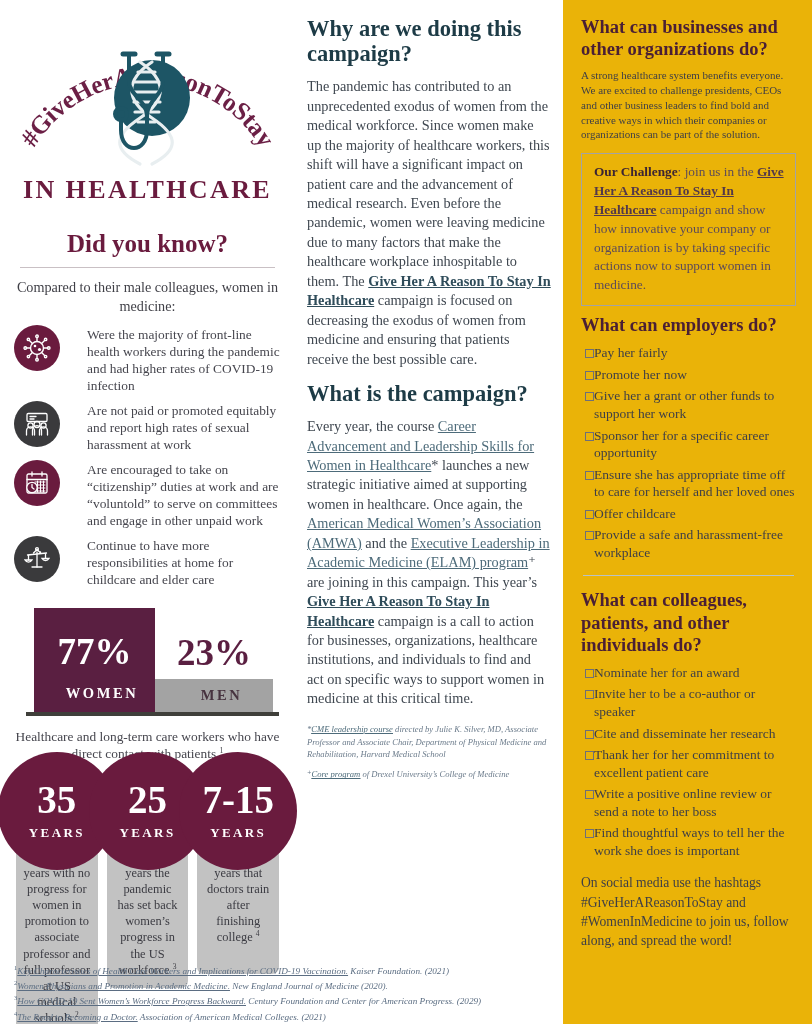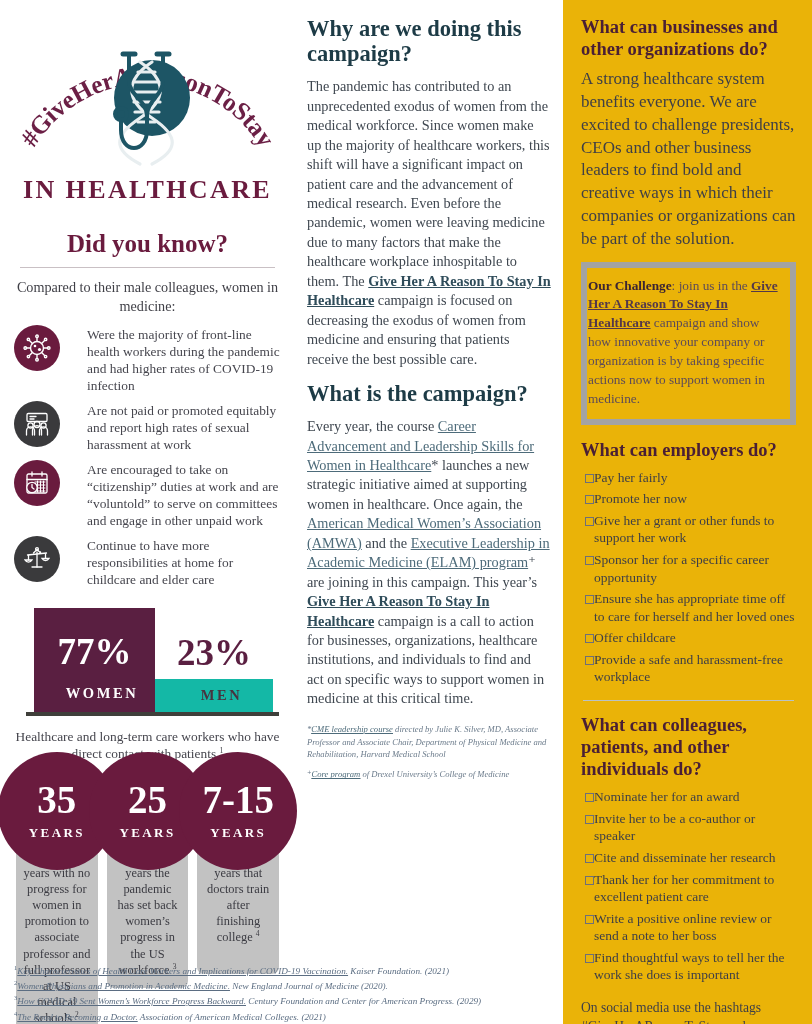--- a/index.html
+++ b/index.html
@@ -37,21 +37,21 @@
   .fact-ico { flex: 0 0 auto; width: 46px; height: 46px; border-radius: 50%; display: flex; align-items: center; justify-content: center; }
   .fact-ico.plum { background: #6a1b3e; }
   .fact-ico.charcoal { background: #3a3a3c; }
   .fact-txt { font-size: 13.4px; line-height: 1.27; color: #46464e; padding-top: 1px; }
 
   
   .chart { margin: 12px 2px 0 2px; position: relative; height: 118px; }
   .bars { position: absolute; left: 18px; right: 6px; bottom: 6px; height: 112px; display: flex; align-items: flex-end; }
   .bar { position: relative; }
   .bar.women { background: #5a1f41; width: 128px; height: 104px; }
-  .bar.men { background: #14b8a6; width: 125px; height: 33px; }
+  .bar.men { background: #a3a3a3; width: 125px; height: 33px; }
   .bar-pct { position: absolute; left: 0; right: 0; text-align: center; font-size: 37px; font-weight: bold; font-family: "Liberation Serif", serif; }
   .bar.women .bar-pct { color: #ffffff; top: 22px; }
   .bar.men .bar-pct { color: #5a1f41; top: -48px; }
   .bar-lbl { position: absolute; left: 15px; right: 0; text-align: center; font-size: 14.5px; font-weight: bold; letter-spacing: 2.6px; font-family: "Liberation Serif", serif; }
   .bar.women .bar-lbl { color: #ffffff; bottom: 10px; }
   .bar.men .bar-lbl { color: #47333f; bottom: 8px; }
   .axis { position: absolute; left: 10px; right: 0px; bottom: 2px; height: 4px; background: #3f3f3a; }
   .chart-cap { text-align: center; font-size: 13.4px; line-height: 1.3; color: #46464e; margin-top: 10px; }
   .chart-cap sup { font-size: 8px; }
 
@@ -78,22 +78,22 @@
   h2.mid { font-size: 22.5px; font-weight: bold; color: #1d3b46; line-height: 1.12; margin-bottom: 11px; font-family: "Liberation Serif", serif; }
   p.mid { font-size: 14.3px; line-height: 1.36; color: #3f4750; margin-bottom: 12px; text-align: left; }
   a.lnk { color: #4d6b7a; text-decoration: underline; }
   a.lnk.b { font-weight: bold; color: #2f4c5a; }
   .fineprint { font-size: 8.6px; font-style: italic; color: #6b7b8b; line-height: 1.5; margin-top: 14px; }
   .fineprint p { margin-bottom: 7px; }
   .fineprint u { text-decoration: underline; }
 
   
   h2.rt { font-size: 18.5px; font-weight: bold; color: #4a1f35; line-height: 1.2; margin-bottom: 8px; font-family: "Liberation Serif", serif; }
-  p.rt { font-size: 17px; line-height: 1.34; color: #3f3f46; margin-bottom: 11px; }
-  .challenge { border: 6px solid #a3a3a3; padding: 9px 11px 10px 1px; margin-bottom: 14px; }
+  p.rt { font-size: 11px; line-height: 1.34; color: #3f3f46; margin-bottom: 11px; }
+  .challenge { border: 1px solid #a3a3a3; padding: 9px 11px 10px 12px; margin-bottom: 8px; }
   .challenge p { font-size: 13.3px; line-height: 1.42; color: #5d4b58; }
   .challenge b { color: #3b2433; }
   .challenge a { color: #53384a; text-decoration: underline; font-weight: bold; }
   .rt-rule { height: 1px; background: #b9c2c6; margin: 14px 2px 13px 2px; }
   ul.checks { list-style: none; }
   ul.checks li { display: flex; gap: 0; font-size: 13.5px; line-height: 1.3; color: #3f3f46; margin-bottom: 4px; padding-left: 4px; }
   .cbox { flex: 0 0 auto; width: 9px; height: 9px; border: 1px solid #6f6f78; margin-top: 5px; background: transparent; }
   .social { font-size: 13.6px; line-height: 1.42; color: #3f3f46; margin-top: 14px; }
 </style>
 </head>

